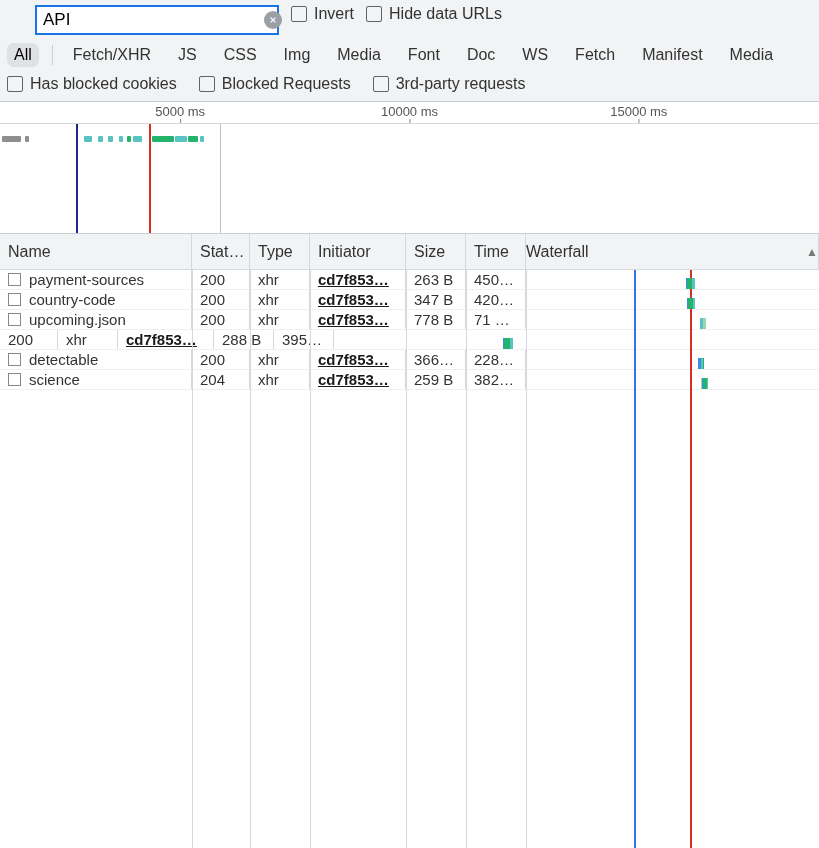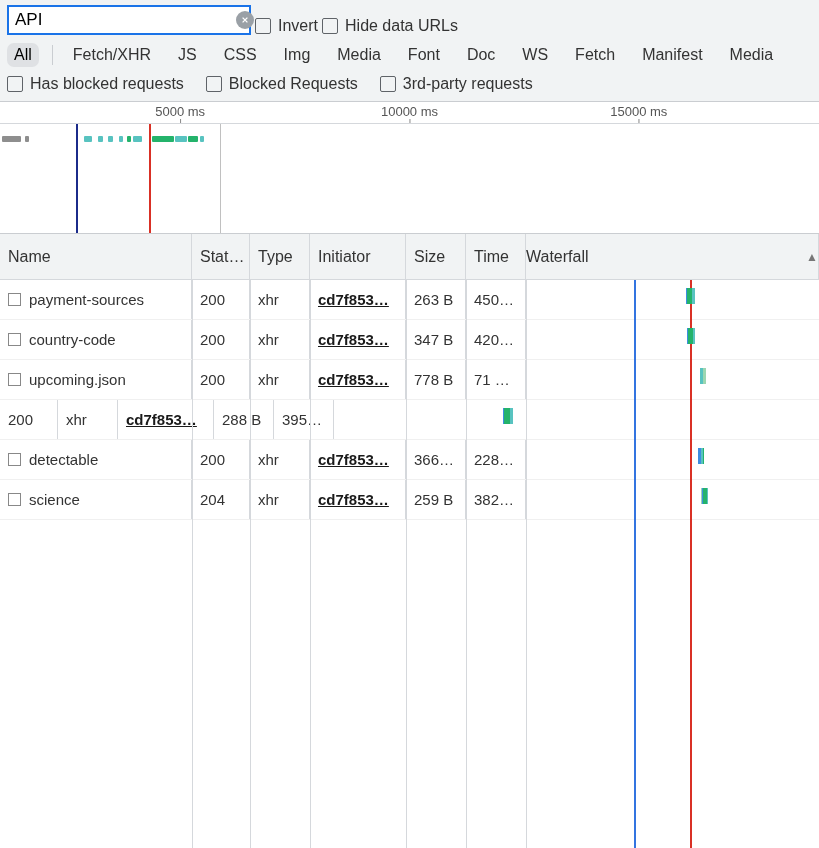--- a/index.html
+++ b/index.html
@@ -25,21 +25,21 @@
 
   
   .toolbar {
     background:var(--toolbar-bg);
     border-bottom:1px solid var(--border);
     padding:5px 7px 8px 7px;
     display:flex;
     flex-direction:column;
     gap:8px;
   }
-  .filter-row { display:flex; align-items:flex-end; gap:4px;}
+  .filter-row { display:flex; align-items:flex-start; gap:12px;margin-left:28px;}
   .filter-input-wrap {
     position:relative;
     width:244px;
     height:30px;
     border:2px solid var(--focus);
     background:#fff;
     display:flex;
     align-items:center;
     padding:0 6px;
   }
@@ -117,32 +117,32 @@
     flex:1 1 auto;
     display:flex;
     flex-direction:column;
     overflow:hidden;
   }
   .grid-header, .grid-row {
     display:flex;
     align-items:stretch;
   }
   .grid-header {
-    height:46px;
+    height:36px;
     background:var(--header-bg);
     border-bottom:1px solid var(--border-light);
     font-size:16px;
     color:#333;
   }
   .grid-header .cell { display:flex; align-items:center; padding:0 8px; border-right:1px solid var(--border-light);}
   .grid-header .cell.waterfall { justify-content:space-between;}
   .grid-header .sort-icon { color:#777; font-size:12px;}
   .grid-body { flex:1 1 auto; overflow:hidden;}
   .grid-row {
-    height:40px;
+    height:20px;
     font-size:15px;
     color:var(--text-soft);
     border-bottom:1px solid #f0f0f0;
   }
   .grid-row .cell {
     display:flex; align-items:center; padding:0 8px;
     border-right:1px solid var(--border-light);
     overflow:hidden; white-space:nowrap; text-overflow:ellipsis;
   }
   .cell.name   { width:192px;}
@@ -222,21 +222,21 @@
       <span class="type-chip">Doc</span>
       <span class="type-chip">WS</span>
       <span class="type-chip">Fetch</span>
       <span class="type-chip">Manifest</span>
       <span class="type-chip">Media</span>
     </div>
 
   <div class="extra-row">
     <label class="cb">
       <input type="checkbox" style="">
-      <span>Has blocked requests</span>
+      <span>Has blocked cookies</span>
     </label>
     <label class="cb">
       <input type="checkbox" style="">
       <span>Blocked Requests</span>
     </label>
     <label class="cb">
       <input type="checkbox" style="">
       <span>3rd-party requests</span>
     </label>
   </div>

